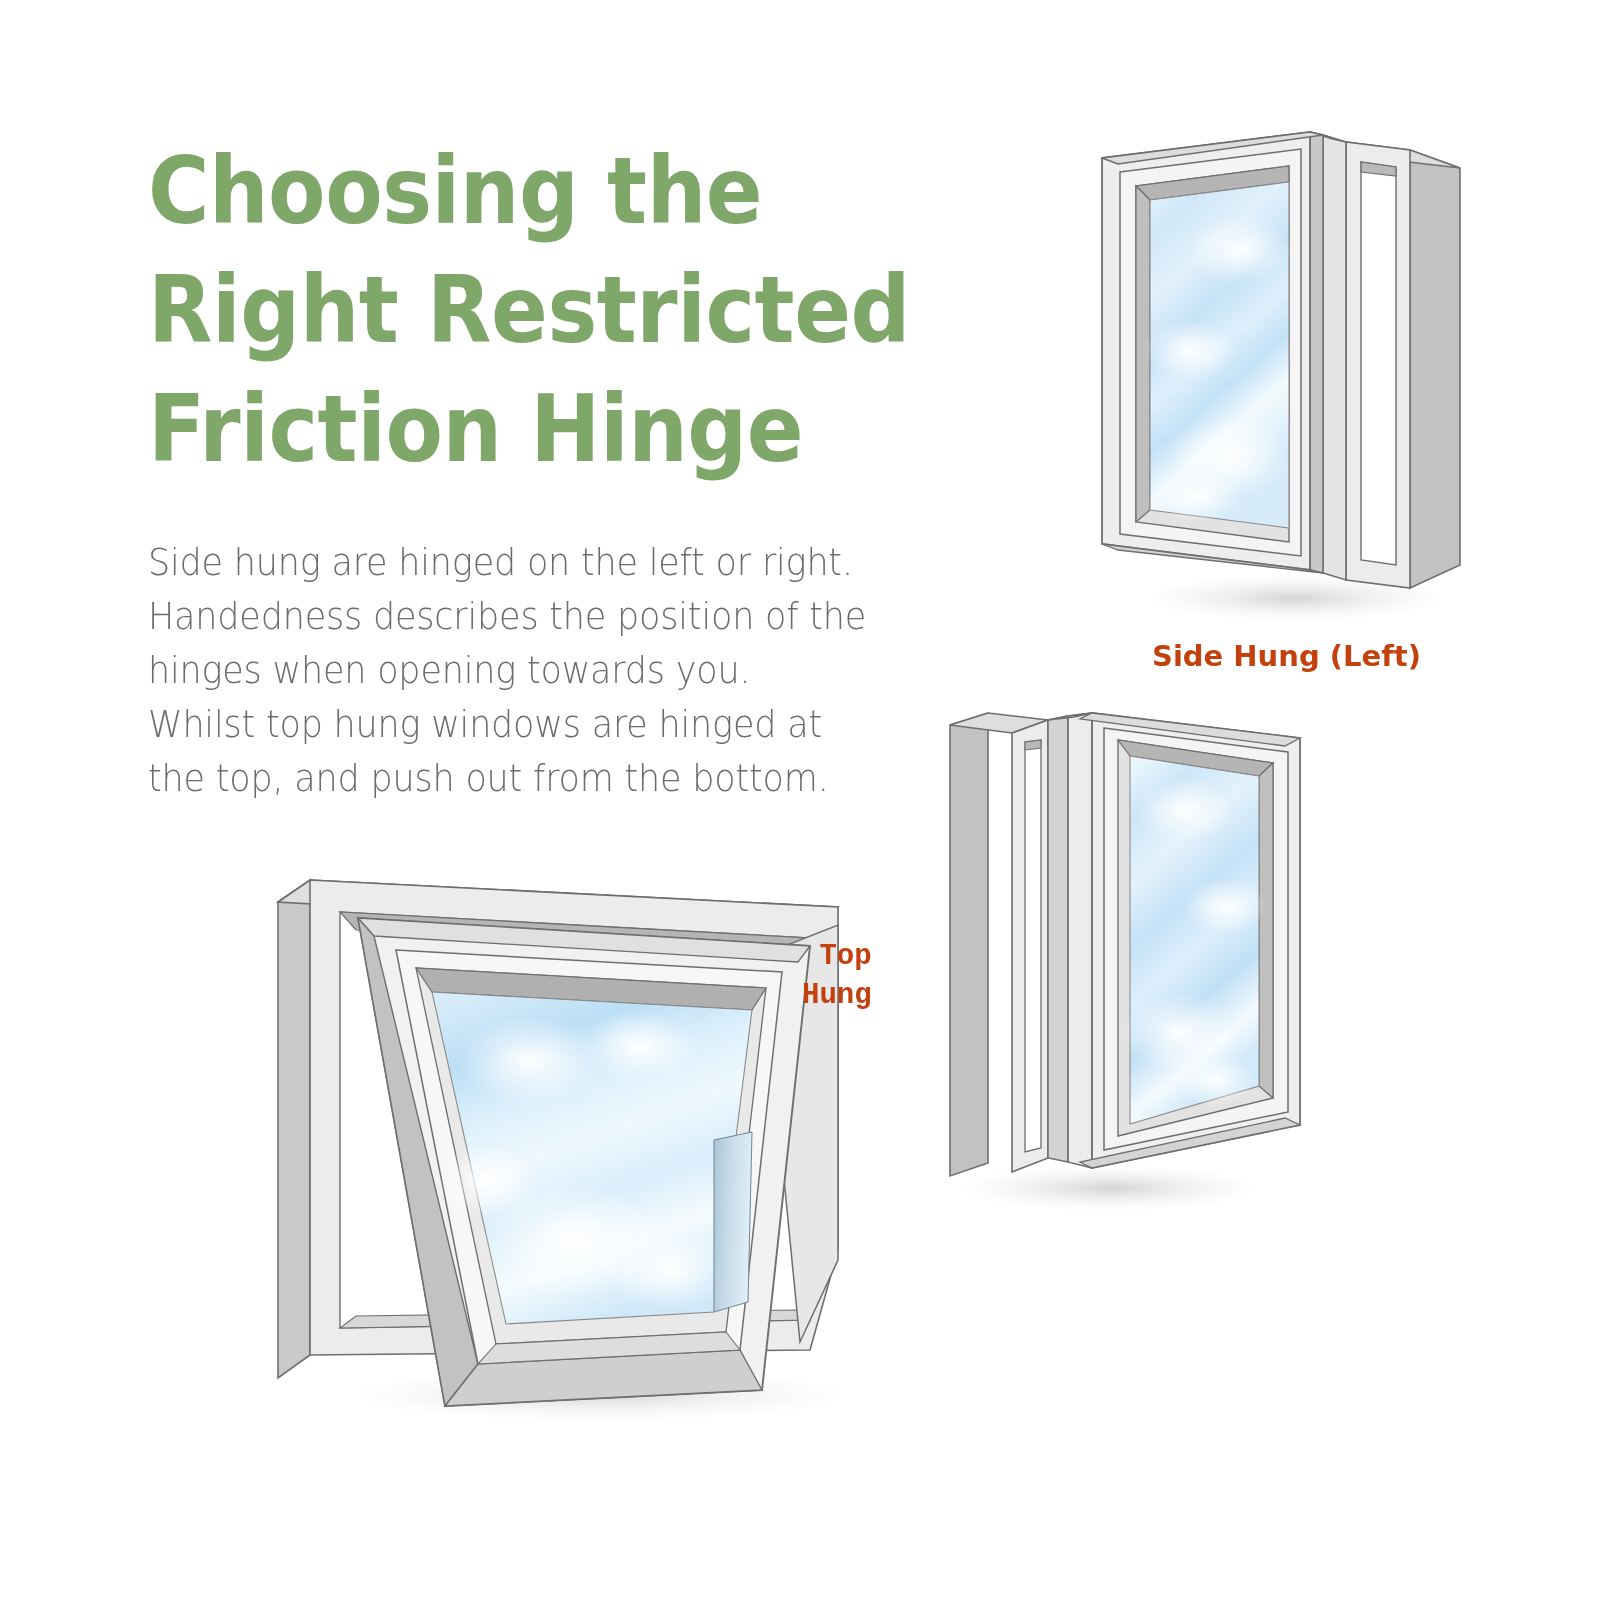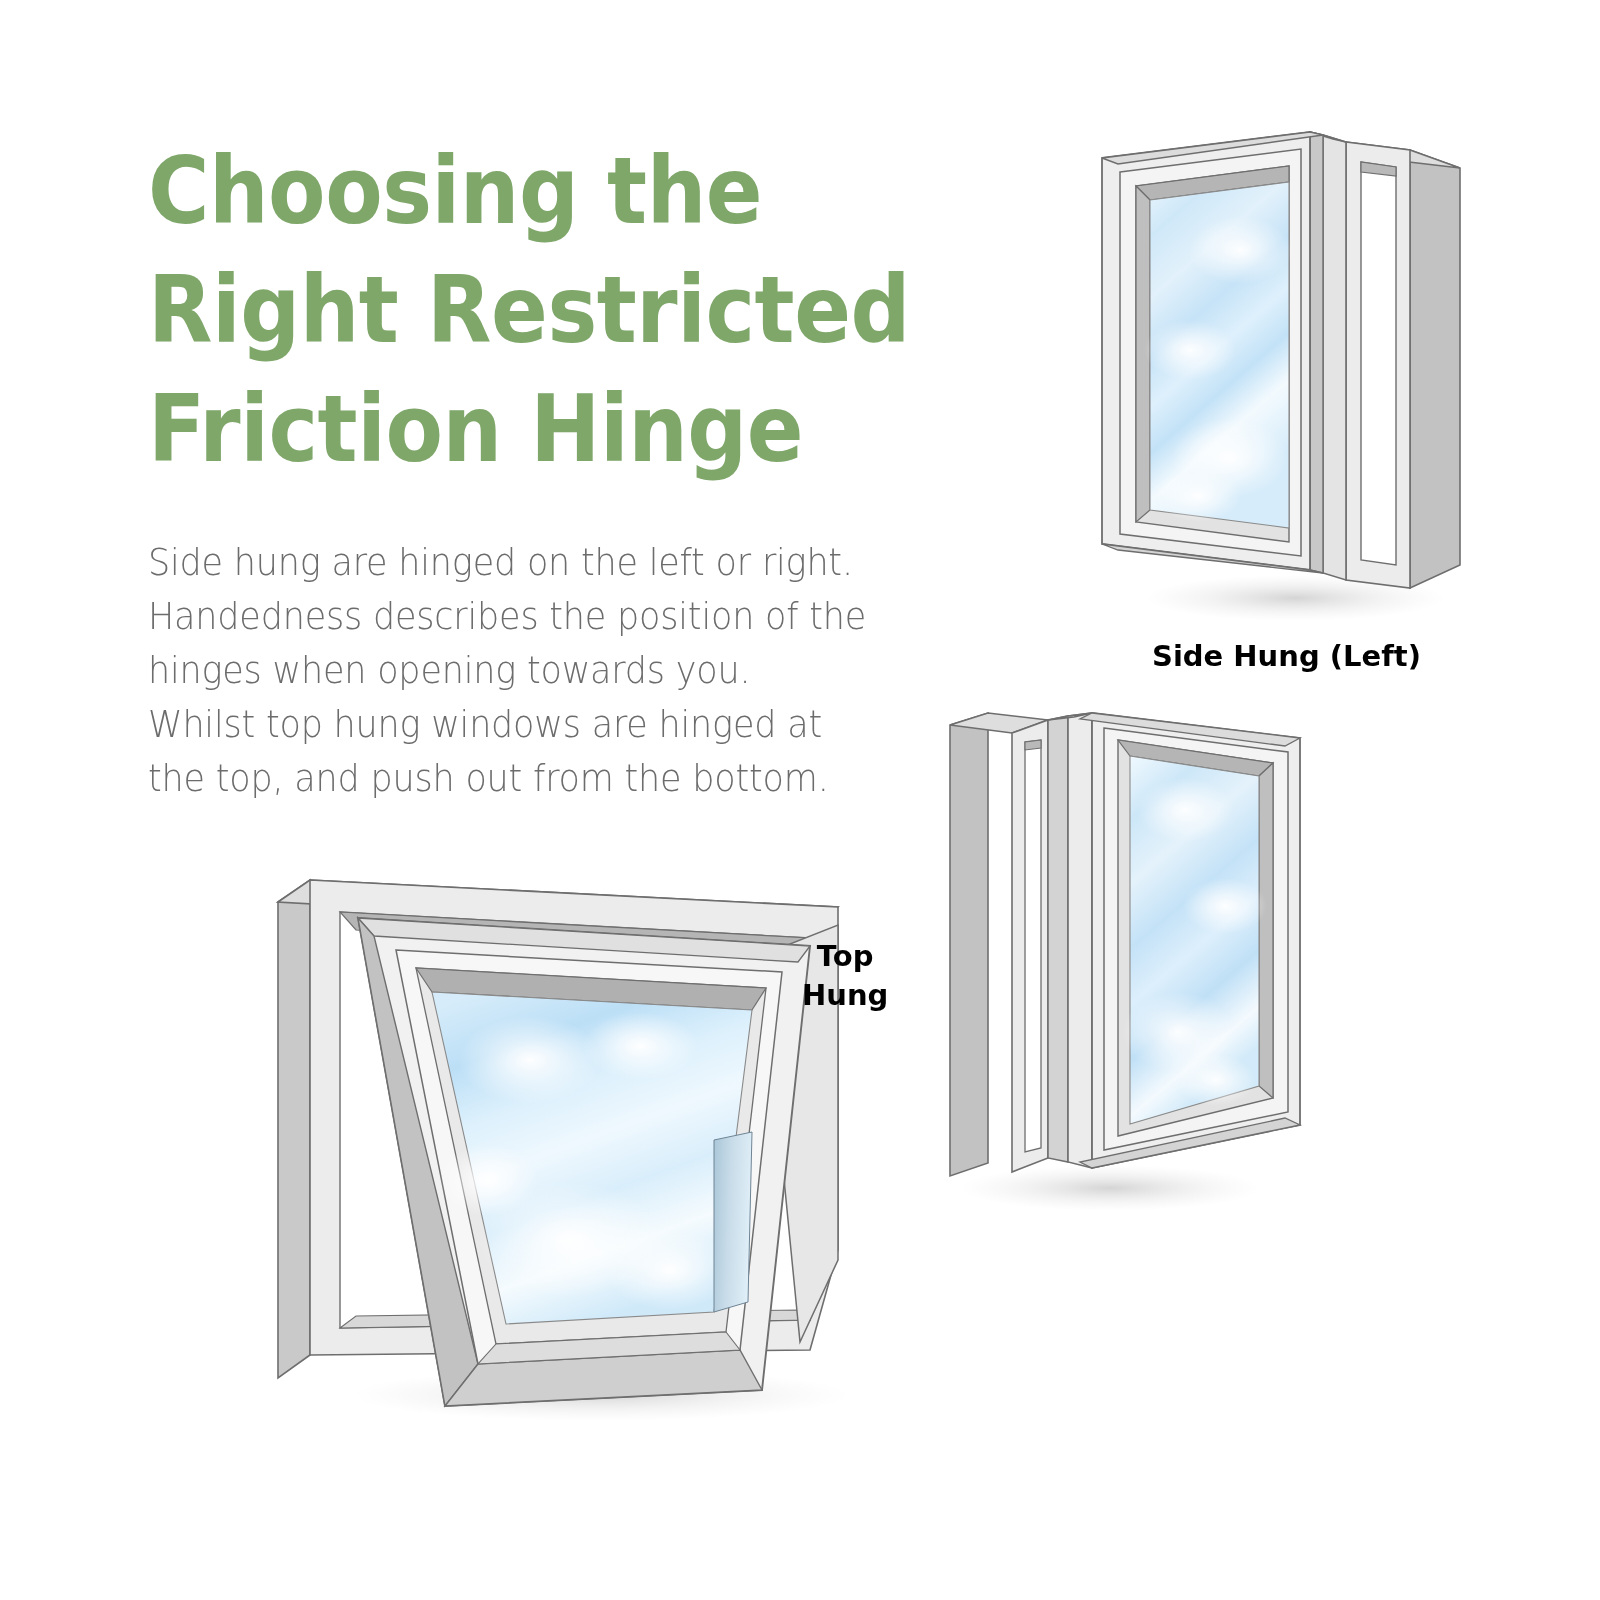--- a/index.html
+++ b/index.html
@@ -52,31 +52,31 @@
     line-height: 1.42;
     letter-spacing: -0.2px;
     transform: scaleX(0.92);
     transform-origin: left top;
     white-space: pre-line;
   }
 
   
   .fig-label {
     position: absolute;
-    color: #000000;
+    color: #c2410c;
     font-family: "DejaVu Sans", sans-serif;
     font-weight: 700;
     font-size: 29px;
     letter-spacing: 0px;
     white-space: pre-line;
     line-height: 1.35;
   }
   #label-side-left  { left: 1152px; top: 637px; }
   #label-side-right { left: 982px;  top: 1224px; }
-  #label-top-hung   { left: 802px;  top: 937px; text-align: center; }
+  #label-top-hung   { left: 802px;  top: 937px; text-align: right; font-family: Liberation Mono, monospace; }
 
   
   .figure { position: absolute; }
   #fig-side-left  { left: 1080px; top: 110px;  width: 380px; height: 520px; }
   #fig-side-right { left: 940px;  top: 680px;  width: 380px; height: 540px; }
   #fig-top-hung   { left: 270px;  top: 850px;  width: 660px; height: 580px; }
 
   svg { display: block; overflow: visible; }
 </style>
 </head>

